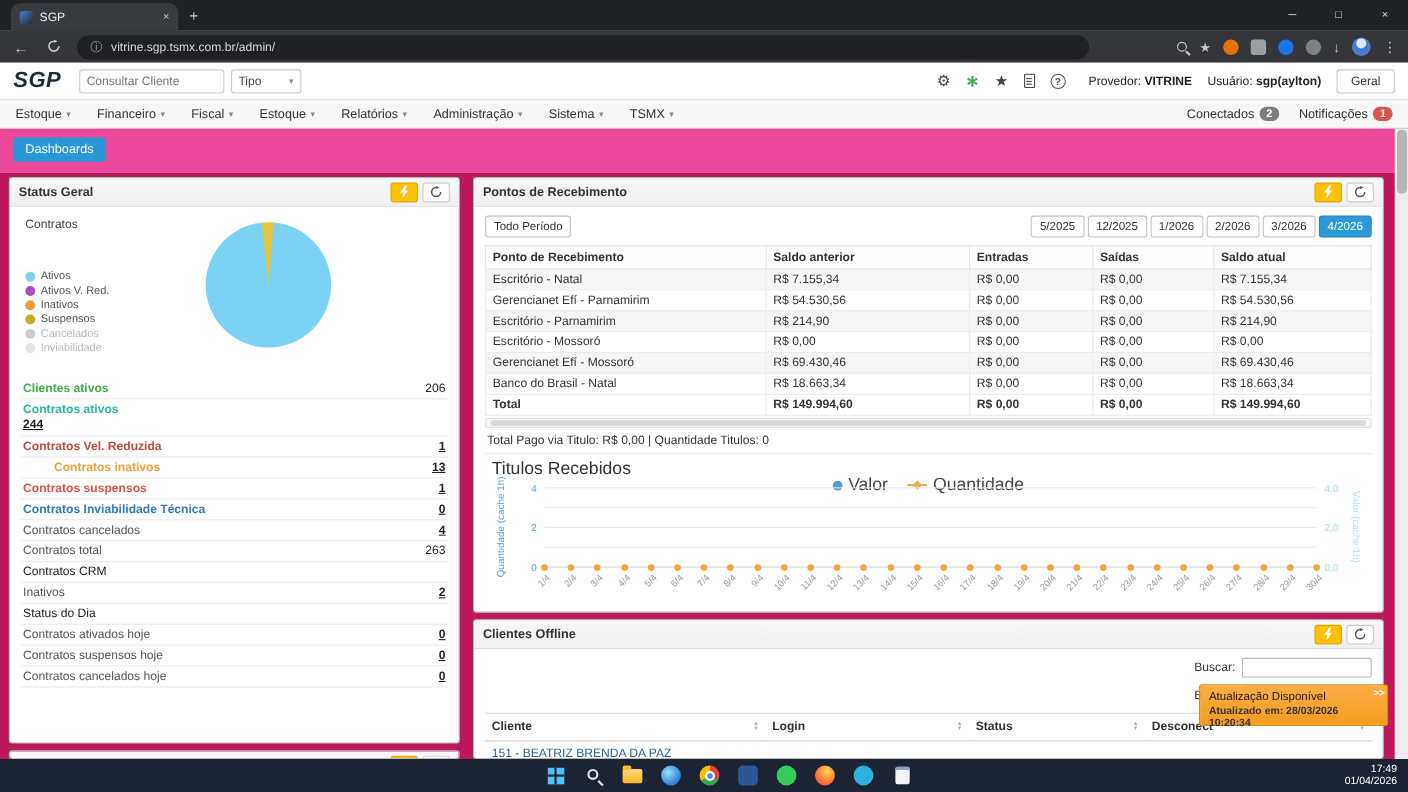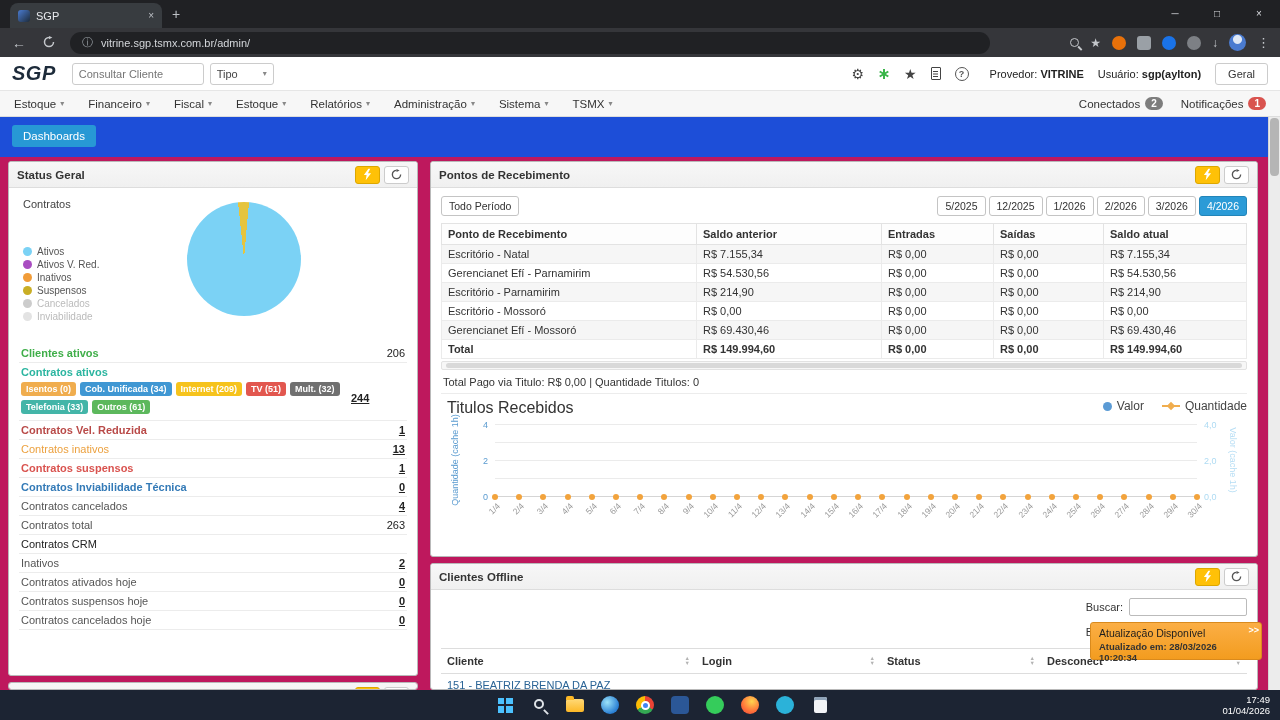--- a/index.html
+++ b/index.html
@@ -52,21 +52,21 @@
   .mainnav { position:absolute; top:91px; left:0; right:0; height:26px; background:#f7f7f7; border-bottom:1px solid #ddd; display:flex; align-items:center; padding:0 14px; }
   .nav-items { display:flex; align-items:center; }
   .nav-item { display:flex; align-items:center; gap:4px; margin-right:24px; font-size:11.5px; color:#333; cursor:pointer; }
   .nav-right { margin-left:auto; display:flex; gap:18px; align-items:center; font-size:11.5px; color:#333; }
   .nav-stat { display:flex; align-items:center; gap:5px; cursor:pointer; }
   .pill { border-radius:9px; font-size:10px; padding:1px 6px; color:#fff; font-weight:bold; }
   .pill.gray { background:#7d7d7d; }
   .pill.red { background:#d9534f; }
 
   
-  .darkband { position:absolute; top:117px; left:0; right:0; height:40px; background:#1d4ed8; }
+  .darkband { position:absolute; top:117px; left:0; right:0; height:40px; background:#ec4899; }
   .dash-btn { position:absolute; left:12px; top:8px; background:#2798d5; color:#fff; font-size:11.5px; border:none; border-radius:3px; padding:5px 11px; cursor:pointer; font-family:inherit; }
 
   .content { position:absolute; top:157px; left:0; right:0; bottom:30px; background:#be185d; }
 
   
   .panel { position:absolute; background:#fff; border:1px solid #b9b9b9; border-radius:3px; overflow:hidden; }
   .panel-hd { height:26px; background:linear-gradient(#f7f7f7,#f0f0f0); border-bottom:1px solid #ddd; display:flex; align-items:center; padding:0 8px; }
   .panel-title { font-size:11.5px; font-weight:bold; color:#333; flex:1; }
   .hd-btn { width:25px; height:18px; border:1px solid #ccc; border-radius:3px; background:#fff; display:flex; align-items:center; justify-content:center; margin-left:4px; cursor:pointer; }
   .hd-btn.bolt { background:#ffc107; border-color:#dca700; }
@@ -88,21 +88,21 @@
 
   .srow { display:flex; justify-content:space-between; align-items:center; border-bottom:1px solid #ececec; padding:3px 2px; font-size:11px; min-height:14px; }
   .srow.nb { border-bottom:none; padding-bottom:1px; }
   .srow.sheader { font-weight:normal; color:#222; }
   .lbl { color:#555; }
   .val { color:#222; }
   .val.link { text-decoration:underline; cursor:pointer; font-weight:bold; }
   .c-green { color:#3fae49; font-weight:bold; }
   .c-teal { color:#2bb5a0; font-weight:bold; }
   .c-darkred { color:#b94a48; font-weight:bold; }
-  .c-orange { color:#eca13f; font-weight:normal; }
+  .c-orange { color:#eca13f; font-weight:bold;margin-left:28px; }
   .c-redorange { color:#d9534f; font-weight:bold; }
   .c-blue { color:#337ab7; font-weight:bold; }
 
   .badges-row { display:flex; align-items:center; border-bottom:1px solid #ececec; padding:1px 2px 4px; }
   .badges { flex:1; display:flex; flex-wrap:wrap; max-width:330px; }
   .chip { font-size:9px; font-weight:bold; color:#fff; padding:2px 5px; border-radius:3px; margin:2px 4px 2px 0; cursor:pointer; white-space:nowrap; }
 
   
   .controls { display:flex; align-items:center; margin-bottom:7px; }
   .months { margin-left:auto; display:flex; }
@@ -115,21 +115,21 @@
   .ptable td { font-size:11px; padding:3px 6px; border:1px solid #ebebeb; color:#333; overflow:hidden; white-space:nowrap; }
   .ptable tr.odd td { background:#f6f6f6; }
   .ptable tr.total-row td { font-weight:bold; background:#fff; border-top:1px solid #ccc; }
 
   .hscroll { height:9px; border:1px solid #e2e2e2; background:#f7f7f7; margin-top:2px; border-radius:2px; cursor:pointer; }
   .hthumb { width:99%; height:5px; background:#d9d9d9; border-radius:3px; margin:1px auto 0; }
   .summary { font-size:11px; color:#333; padding:6px 2px 5px; border-bottom:1px solid #ececec; }
 
   .chart-wrap { position:relative; height:150px; margin-top:3px; }
   .chart-title { position:absolute; left:6px; top:2px; font-size:16px; color:#333; }
-  .rec-legend { position:absolute; left:0; right:0; top:2px; display:flex; justify-content:flex-end; gap:18px; font-size:12px; color:#444; align-items:center; }
+  .rec-legend { position:absolute; left:0; right:0; top:16px; display:flex; justify-content:center; gap:18px; font-size:16px; color:#444; align-items:center; }
   .leg-item { display:flex; align-items:center; gap:5px; cursor:pointer; }
   .leg-dot { width:9px; height:9px; border-radius:50%; }
   .leg-line { width:18px; height:2px; position:relative; }
   .leg-diamond { position:absolute; width:6px; height:6px; left:6px; top:-2px; transform:rotate(45deg); }
   .plot { position:absolute; left:54px; right:50px; top:28px; height:72px; }
   .grid { position:absolute; left:0; right:0; height:1px; background:#ebebeb; }
   .grid.base { background:#d5d5d5; }
   .ytick { position:absolute; font-size:9px; transform:translateY(-50%); }
   .ytick.l { right:calc(100% + 7px); color:#5a9bd0; width:20px; text-align:right; }
   .ytick.r { left:calc(100% + 7px); color:#aedbf3; width:26px; }
@@ -357,29 +357,20 @@
         <div id="pie" class="pie" style="background: conic-gradient(from -6deg, rgb(229, 196, 62) 0deg, rgb(229, 196, 62) 11deg, rgb(123, 210, 245) 11deg, rgb(123, 210, 245) 360deg);"></div>
       </div>
       <div class="srow">
         <span class="lbl c-green">Clientes ativos</span>
         <span class="val">206</span>
       </div>
       <div class="srow nb">
         <span class="lbl c-teal">Contratos ativos</span>
       </div>
       <div class="badges-row">
-        <div id="badges" class="badges">
-            <span class="chip" style="background: rgb(240, 173, 78);">Isentos (0)</span>
-            <span class="chip" style="background: rgb(63, 151, 211);">Cob. Unificada (34)</span>
-            <span class="chip" style="background: rgb(246, 195, 28);">Internet (209)</span>
-            <span class="chip" style="background: rgb(226, 87, 79);">TV (51)</span>
-            <span class="chip" style="background: rgb(112, 112, 112);">Mult. (32)</span>
-            <span class="chip" style="background: rgb(67, 181, 168);">Telefonia (33)</span>
-            <span class="chip" style="background: rgb(92, 184, 92);">Outros (61)</span>
-          </div>
         <span class="val link">244</span>
       </div>
       <div id="status-rows">
           <div class="srow">
             <span class="lbl c-darkred">Contratos Vel. Reduzida</span>
             <span class="val link">1</span>
           </div>
           <div class="srow">
             <span class="lbl c-orange">Contratos inativos</span>
             <span class="val link">13</span>
@@ -399,20 +390,23 @@
           <div class="srow">
             <span class="lbl ">Contratos total</span>
             <span class="val">263</span>
           </div>
           <div class="srow sheader">
             <span>Contratos CRM</span>
           </div>
           <div class="srow">
             <span class="lbl ">Inativos</span>
             <span class="val link">2</span>
+          </div>
+          <div class="srow sheader">
+            <span>Status do Dia</span>
           </div>
           <div class="srow">
             <span class="lbl ">Contratos ativados hoje</span>
             <span class="val link">0</span>
           </div>
           <div class="srow">
             <span class="lbl ">Contratos suspensos hoje</span>
             <span class="val link">0</span>
           </div>
           <div class="srow">
@@ -503,20 +497,27 @@
               <td>R$ 0,00</td>
               <td>R$ 0,00</td>
               <td>R$ 0,00</td>
             </tr>
             <tr class="odd">
               <td>Gerencianet Efí - Mossoró</td>
               <td>R$ 69.430,46</td>
               <td>R$ 0,00</td>
               <td>R$ 0,00</td>
               <td>R$ 69.430,46</td>
+            </tr>
+            <tr>
+              <td>Banco do Brasil - Natal</td>
+              <td>R$ 18.663,34</td>
+              <td>R$ 0,00</td>
+              <td>R$ 0,00</td>
+              <td>R$ 18.663,34</td>
             </tr>
             <tr class="total-row">
               <td>Total</td>
               <td>R$ 149.994,60</td>
               <td>R$ 0,00</td>
               <td>R$ 0,00</td>
               <td>R$ 149.994,60</td>
             </tr>
           </tbody>
       </table>

